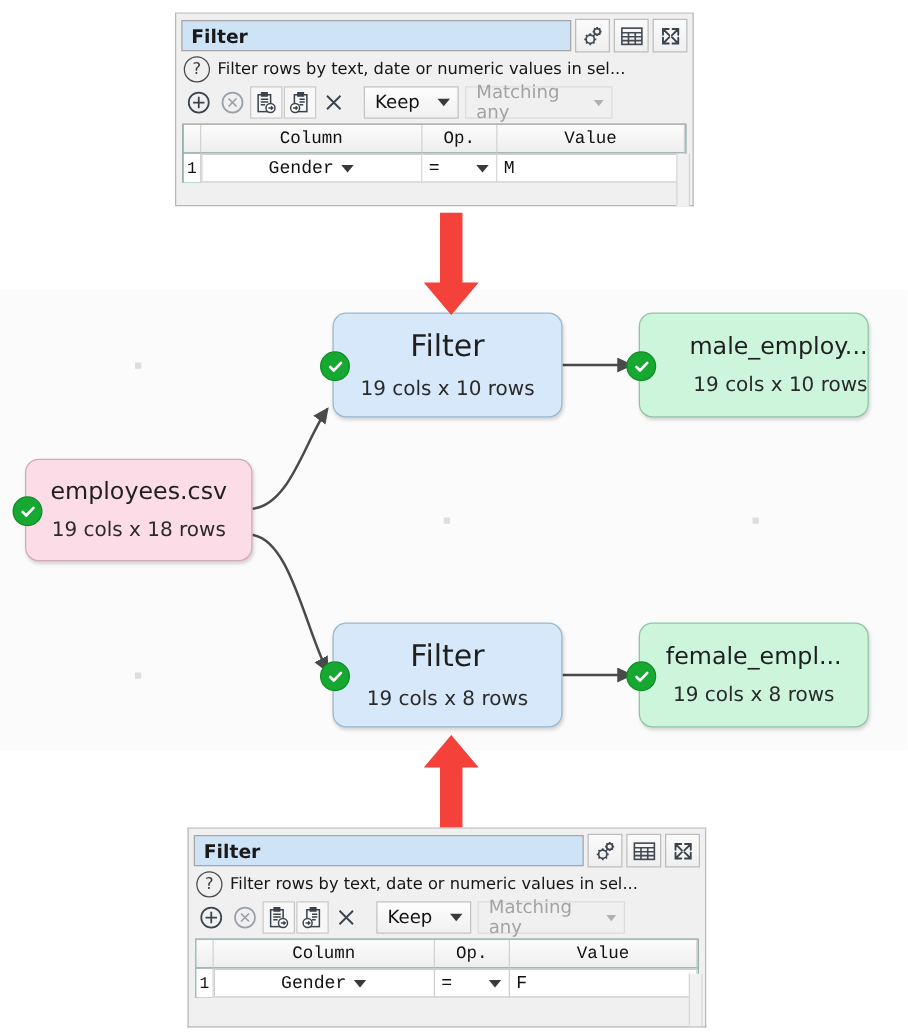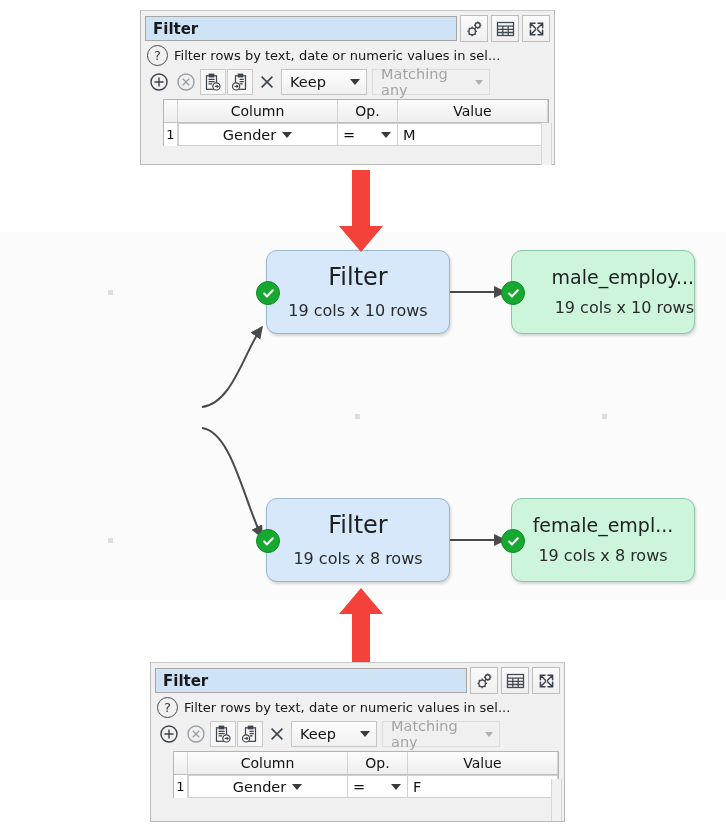--- a/index.html
+++ b/index.html
@@ -122,46 +122,47 @@
     border: 1px solid #c4c4c4;
     background: linear-gradient(#fdfdfd, #f0f0f0);
     box-sizing: border-box;
     display: flex;
     align-items: center;
     justify-content: space-between;
     padding: 0 6px 0 8px;
     font-size: 14.5px;
     color: #111;
   }
-  .fp-combo.keep { width: 86px; }
+  .fp-combo.keep { width: 76px; margin-left: 10px; }
   .fp-combo.matching {
     width: 118px;
     margin-left: 4px;
     color: #a3a3a3;
     background: #f0f0f0;
     border-color: #dcdcdc;
     justify-content: flex-end;
   }
   .caret {
     width: 0; height: 0;
     border-left: 5px solid transparent;
     border-right: 5px solid transparent;
     border-top: 6px solid #3a3a3a;
     margin-left: 6px;
     flex: none;
   }
   .caret.dim { border-top-color: #b0b0b0; border-left-width:4px; border-right-width:4px; border-top-width:5px;}
 
   
   .fp-table {
-    margin: 1px 5px 0 22px;
+    margin: 1px 5px 0 5px;
     border: 1px solid #b4b4b4;
     border-bottom: none;
     background: #0f766e;
     box-sizing: border-box;
+    font-family: Liberation Mono, monospace;
   }
   .fp-thead {
     display: flex;
     height: 22px;
     background: linear-gradient(#fcfcfc, #eeeeee);
     border-bottom: 1px solid #c0c0c0;
   }
   .fp-thead .th {
     display: flex;
     align-items: center;
@@ -423,20 +424,29 @@
       </marker>
     </defs>
     <g fill="none" stroke="#4a4a4a" stroke-width="2" marker-end="url(#arrowhead)">
       <path d="M202,175 C232,172 244,120 262,95"></path>
       <path d="M202,196 C232,200 244,270 262,305"></path>
       <path d="M450,60 L505,60"></path>
       <path d="M450,308 L505,308"></path>
     </g>
   </svg>
 
+  <div class="node node-pink" style="left:20px; top:135px; width:182px; height:82px;">
+    <div class="badge">
+      <svg width="13" height="13" viewBox="0 0 13 13">
+          <path d="M2.2 6.6 L5 9.4 L10.8 3.3" stroke="#fff" stroke-width="2.1" fill="none" stroke-linecap="round" stroke-linejoin="round"></path>
+        </svg>
+    </div>
+    <div class="node-title">employees.csv</div>
+    <div class="node-sub">19 cols x 18 rows</div>
+  </div>
 
   <div class="node node-filter" style="left:266px; top:18px; width:184px; height:84px;">
     <div class="badge">
       <svg width="13" height="13" viewBox="0 0 13 13">
           <path d="M2.2 6.6 L5 9.4 L10.8 3.3" stroke="#fff" stroke-width="2.1" fill="none" stroke-linecap="round" stroke-linejoin="round"></path>
         </svg>
     </div>
     <div class="node-title">Filter</div>
     <div class="node-sub">19 cols x 10 rows</div>
   </div>

